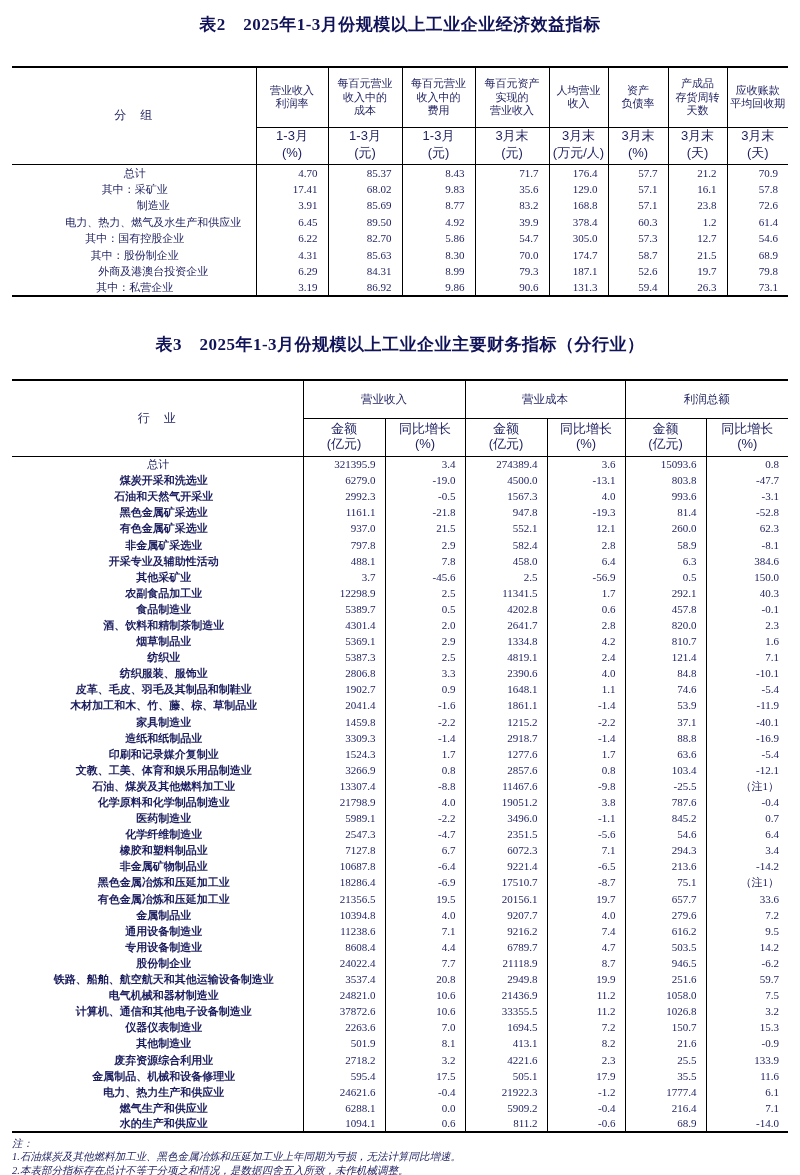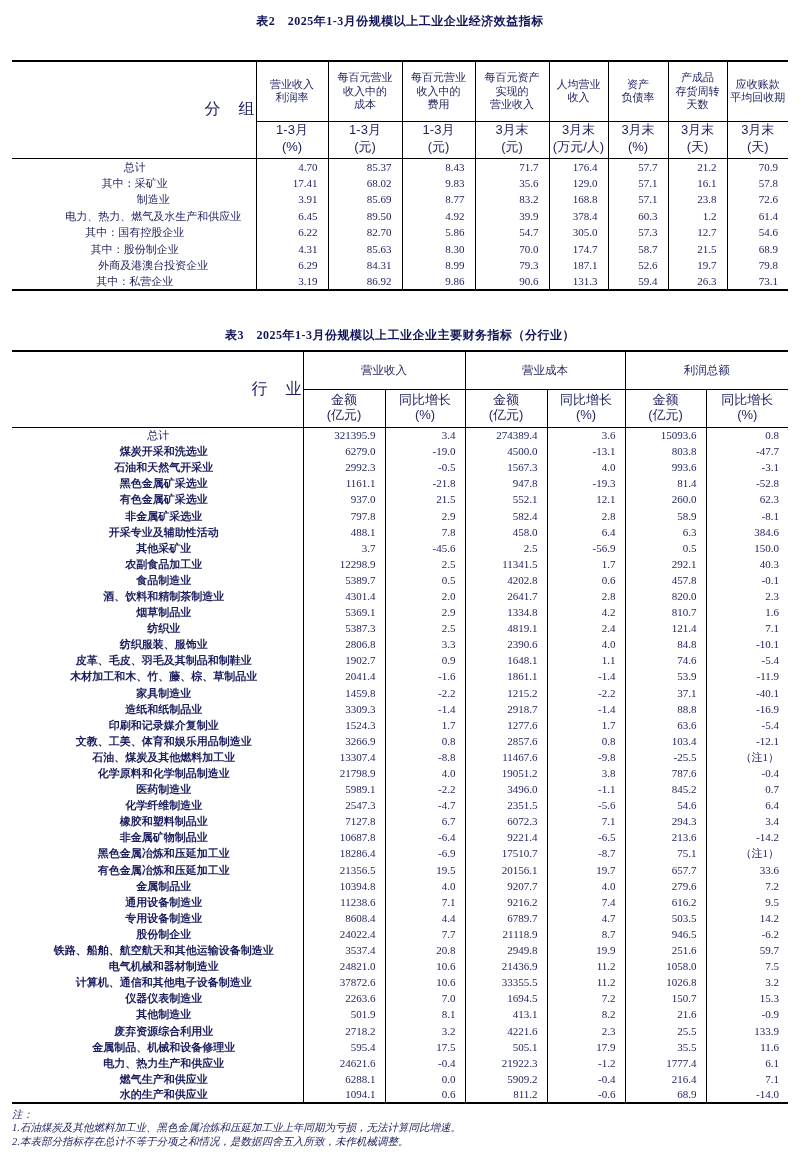--- a/index.html
+++ b/index.html
@@ -6,46 +6,46 @@
   html, body { background: #ffffff; }
   body {
     width: 800px; height: 1175px;
     font-family: "Liberation Serif", serif;
     color: var(--ink, #1c1e5e);
     overflow: hidden;
   }
   .page { padding: 0 12px; width: 800px; }
 
   .tbl-title {
-    text-align: center; font-weight: bold; font-size: 12px;
+    text-align: center; font-weight: bold; font-size: 17px;
     color: var(--title, #111358);
     font-family: "Liberation Serif", serif;
     letter-spacing: 0.5px;
   }
   #t2-title { padding-top: 13px; margin-bottom: 30px; }
-  #t3-title { margin-top: 36px; margin-bottom: 6px; }
+  #t3-title { margin-top: 36px; margin-bottom: 23px; }
 
   table {
     border-collapse: collapse; table-layout: fixed; width: 776px;
     border-top: 2.5px solid var(--line, #000);
     border-bottom: 2.5px solid var(--line, #000);
   }
   th { font-weight: normal; }
   th, td { overflow: hidden; }
 
   
   .vl { border-left: 1px solid var(--line, #000); }
 
   
   .bb  { border-bottom: 1px solid var(--line, #000); }   
   .bb2 { border-bottom: 1.5px solid var(--line, #000); } 
 
   .rowhead {
     font-family: Liberation Sans, sans-serif;
-    font-size: 16px; text-align: right; vertical-align: middle;
+    font-size: 12px; text-align: center; vertical-align: middle;
     letter-spacing: 1px;
   }
   .ttl {
     font-family: "Liberation Sans", sans-serif;
     font-size: 11px; line-height: 13.5px;
     text-align: center; vertical-align: middle; height: 60px;
     padding: 2px 1px;
   }
   .grp {
     font-family: "Liberation Sans", sans-serif;

